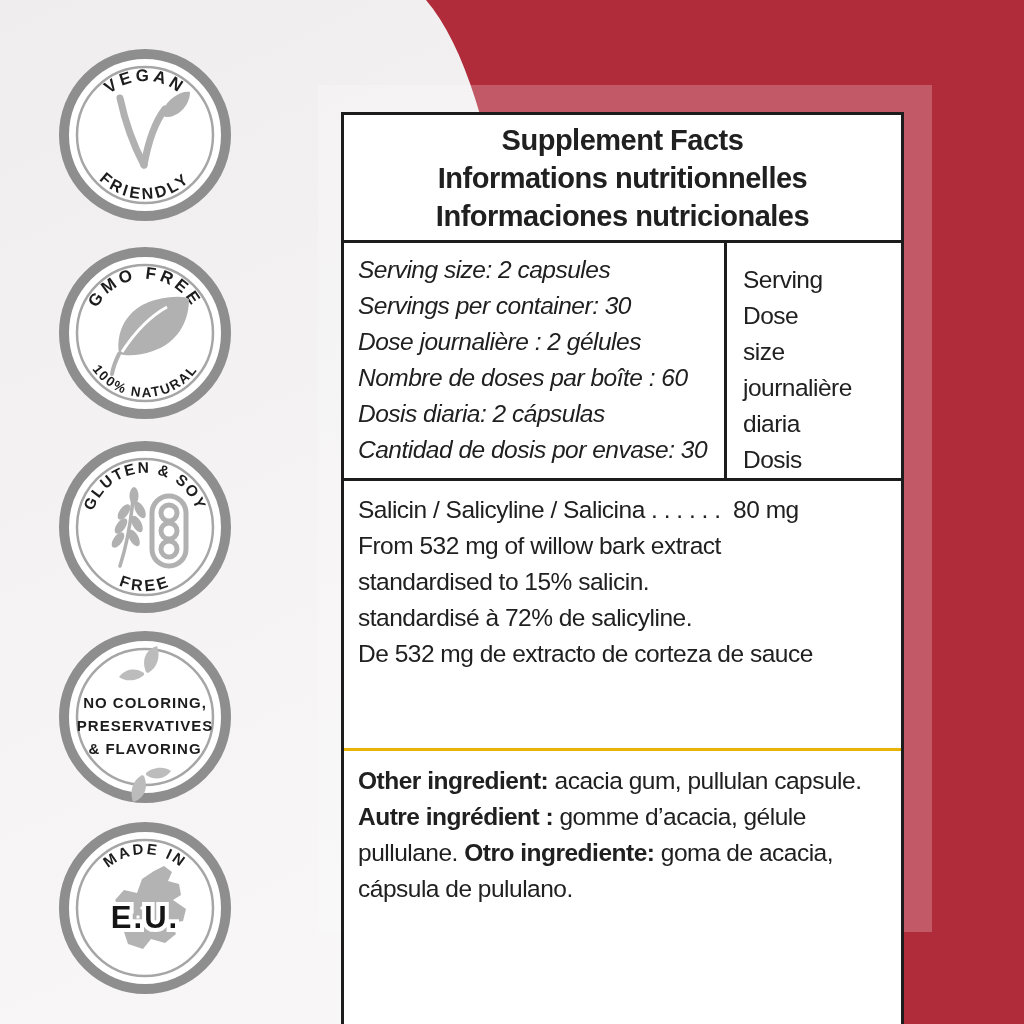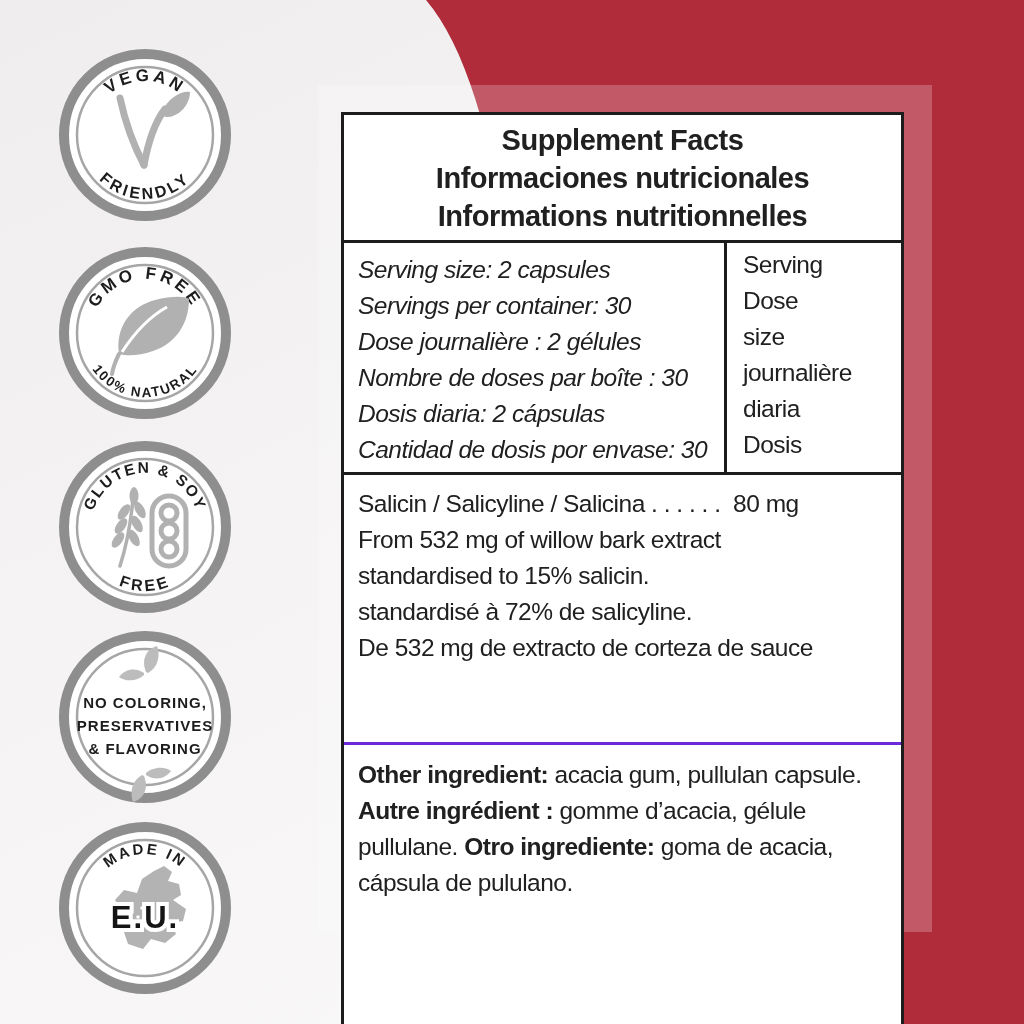--- a/index.html
+++ b/index.html
@@ -30,24 +30,24 @@
   }
   .facts-serving{
     flex:0 0 232px;border-bottom:3px solid #1c1c1c;box-sizing:border-box;
     display:flex;flex-direction:row;
   }
   .serving-left{
     flex:0 0 383px;border-right:3px solid #1c1c1c;box-sizing:border-box;
     padding:9px 0 0 14px;font-size:24.5px;line-height:36px;white-space:nowrap;overflow:hidden;font-style:italic;
   }
   .serving-right{
-    flex:1 1 auto;padding:4px 0 0 16px;font-size:24.5px;line-height:36px;white-space:nowrap;overflow:hidden;
+    flex:1 1 auto;padding:19px 0 0 16px;font-size:24.5px;line-height:36px;white-space:nowrap;overflow:hidden;
   }
   .facts-active{
-    flex:0 0 270px;border-bottom:3px solid #6d28d9;box-sizing:border-box;
+    flex:0 0 270px;border-bottom:3px solid #eab308;box-sizing:border-box;
     padding:11px 12px 8px 14px;font-size:24.5px;line-height:36px;
   }
   .facts-active .line{white-space:nowrap;overflow:hidden;}
   .facts-other{
     flex:1 1 auto;padding:12px 14px 0 14px;font-size:24.5px;line-height:36px;
   }
   .facts-other b{font-weight:700;}
   
   .badge{position:absolute;left:58px;width:174px;height:174px;}
   .badge svg{width:100%;height:100%;display:block;}
@@ -75,30 +75,30 @@
 
   <svg class="bg-curve" viewBox="0 0 1024 1024" aria-hidden="true">
     <path d="M 426 0 C 515 105 540 430 536 902 C 533 958 574 1000 652 1024 L 1024 1024 L 1024 0 Z" fill="#b02c3b"></path>
   </svg>
 
   <div class="panel"></div>
 
   <div class="facts-table">
     <div class="facts-header">
       <div>Supplement Facts</div>
+      <div>Informations nutritionnelles</div>
       <div>Informaciones nutricionales</div>
-      <div>Informations nutritionnelles</div>
     </div>
 
     <div class="facts-serving">
       <div class="serving-left">
         <div>Serving size: 2 capsules</div>
         <div>Servings per container: 30</div>
         <div>Dose journalière : 2 gélules</div>
-        <div>Nombre de doses par boîte : 30</div>
+        <div>Nombre de doses par boîte : 60</div>
         <div>Dosis diaria: 2 cápsulas</div>
         <div>Cantidad de dosis por envase: 30</div>
       </div>
       <div class="serving-right">
         <div>Serving</div>
         <div>Dose</div>
         <div>size</div>
         <div>journalière</div>
         <div>diaria</div>
         <div>Dosis</div>

